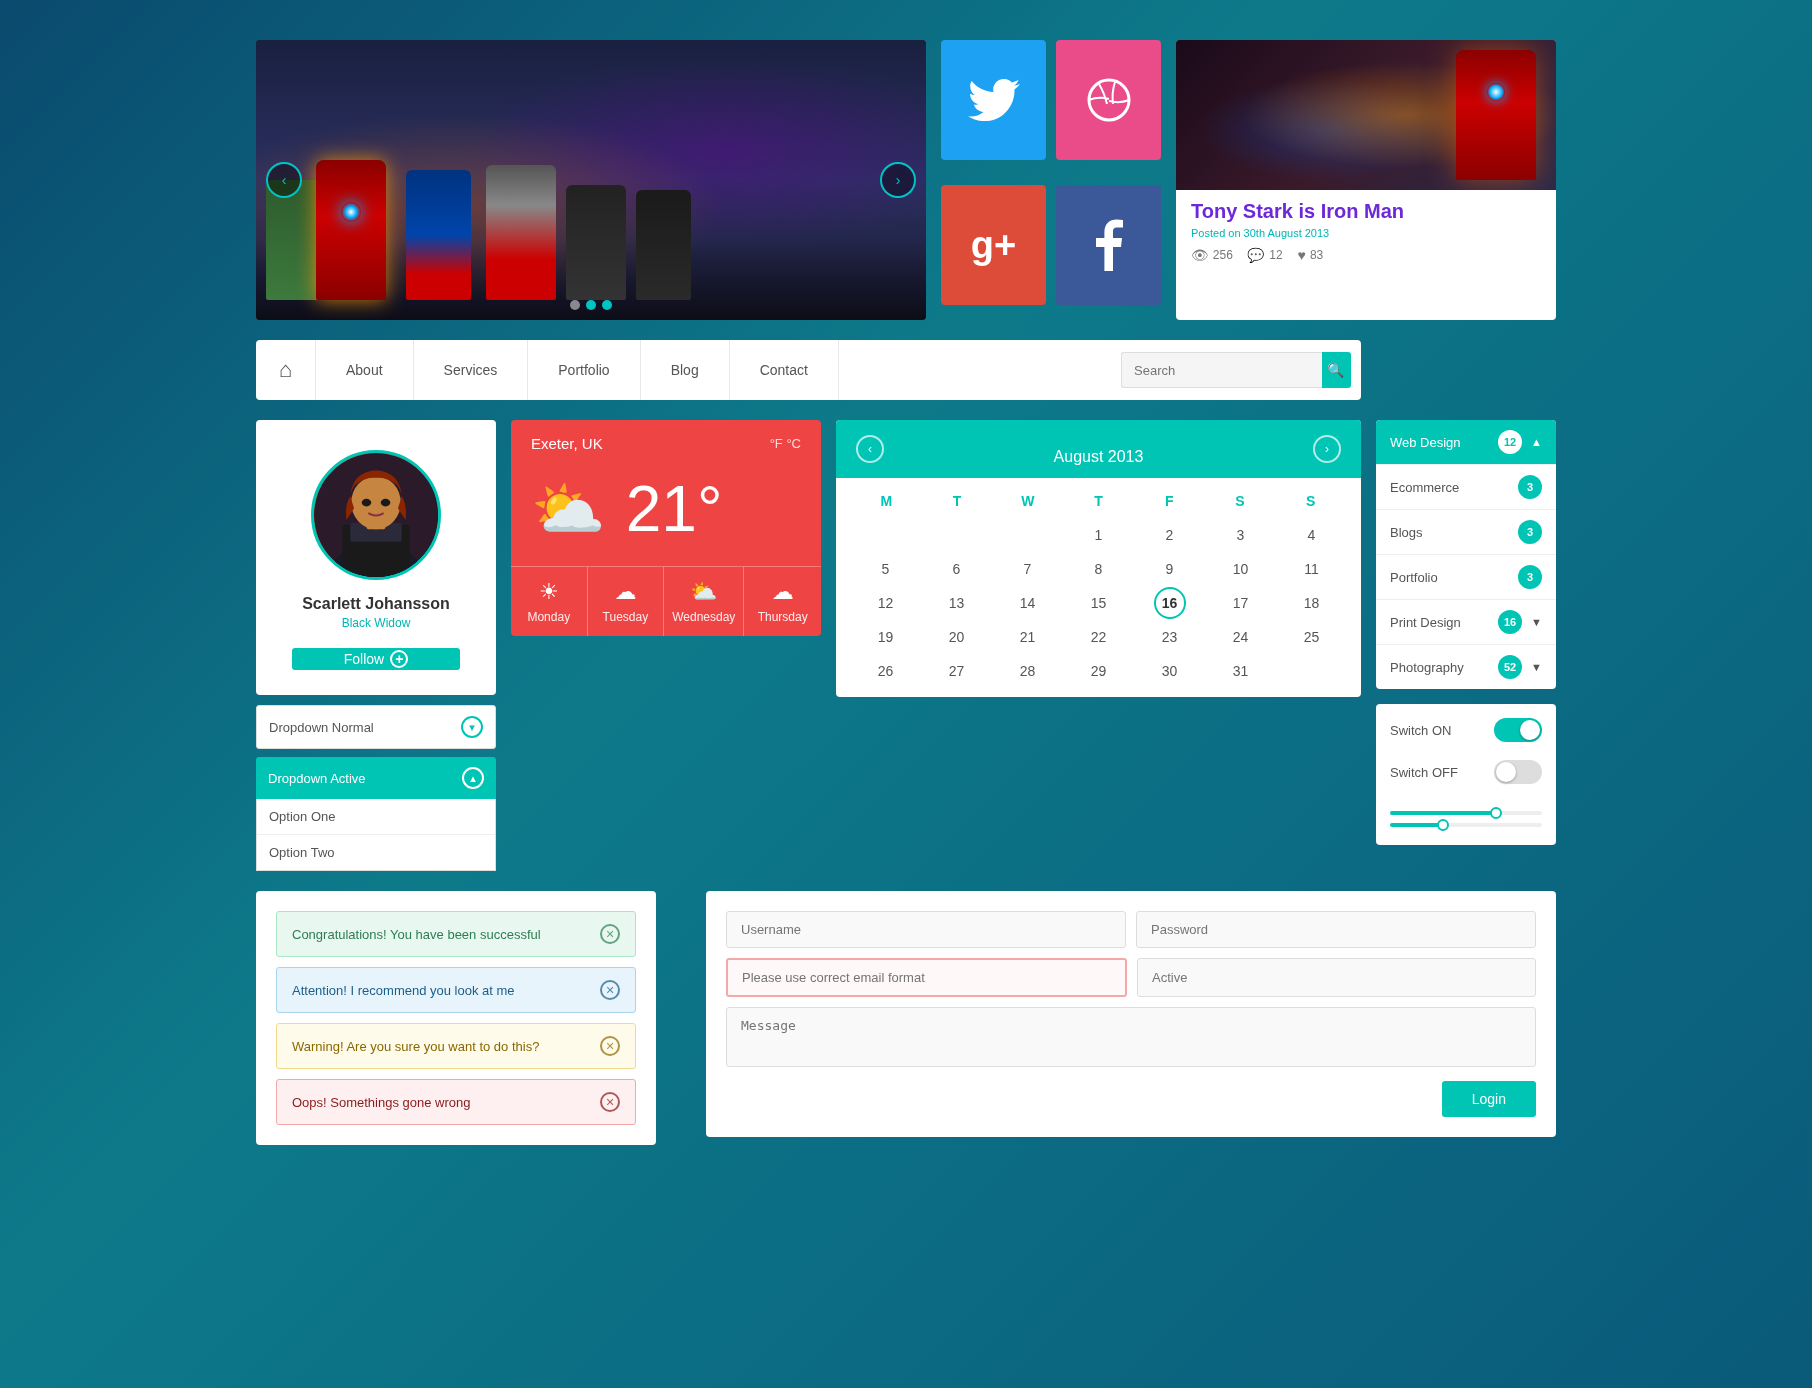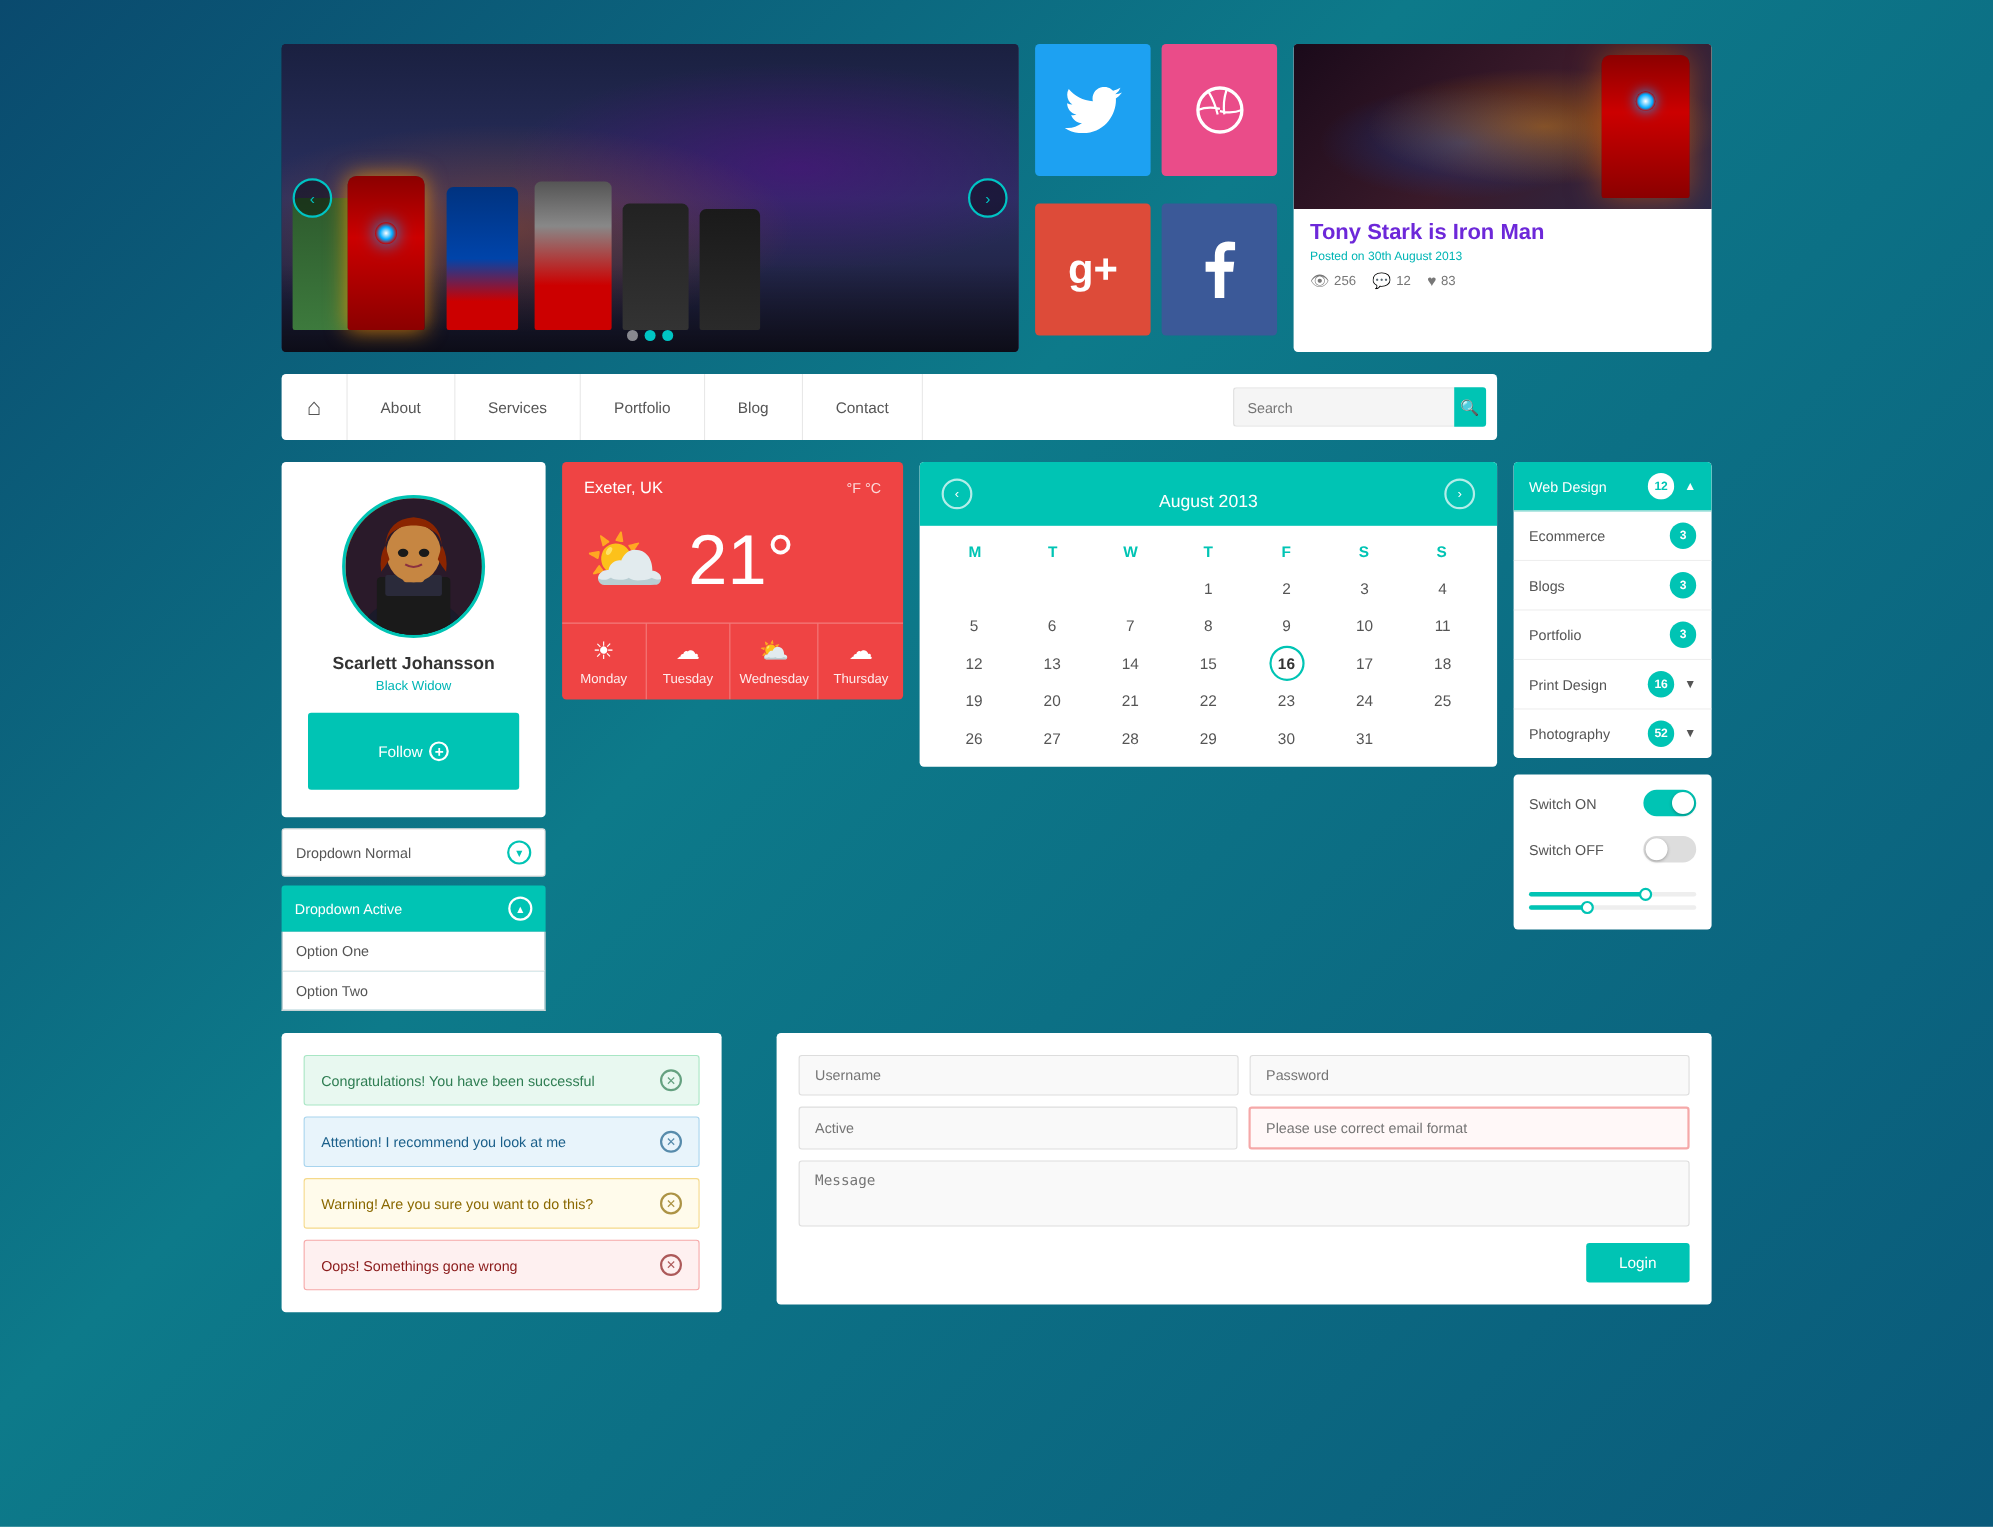--- a/index.html
+++ b/index.html
@@ -363,27 +363,27 @@
     .profile-role {
       font-size: 12px;
       color: #00b5b5;
       margin-bottom: 18px;
     }
     .profile-follow-btn {
       background: #00c4b4;
       color: white;
       border: none;
       border-radius: 3px;
-      padding: 26px 30px;
+      padding: 2px 30px;
       font-size: 14px;
       cursor: pointer;
       display: flex;
       align-items: center;
       gap: 6px;
-      width: 192px;
+      width: 168px;
       justify-content: center;
     }
     .profile-follow-btn span.plus-icon {
       display: inline-flex;
       align-items: center;
       justify-content: center;
       width: 18px;
       height: 18px;
       border-radius: 50%;
       border: 2px solid white;
@@ -1157,22 +1157,22 @@
     </div>
 
     <div style="width:20px;flex-shrink:0;"></div>
 
     <div class="form-panel">
       <div class="form-row">
         <input type="text" class="form-input" placeholder="Username" style="">
         <input type="password" class="form-input" placeholder="Password" style="">
       </div>
       <div class="form-row">
+        <input type="email" class="form-input error" placeholder="Please use correct email format" style="">
         <input type="text" class="form-input active-state" placeholder="Active" style="">
-        <input type="email" class="form-input error" placeholder="Please use correct email format" style="">
       </div>
       <textarea class="form-textarea" placeholder="Message" style=""></textarea>
       <div class="form-actions">
         <button class="form-submit-btn">Login</button>
       </div>
     </div>
   </div>
 </div>
 
 </body></html>

